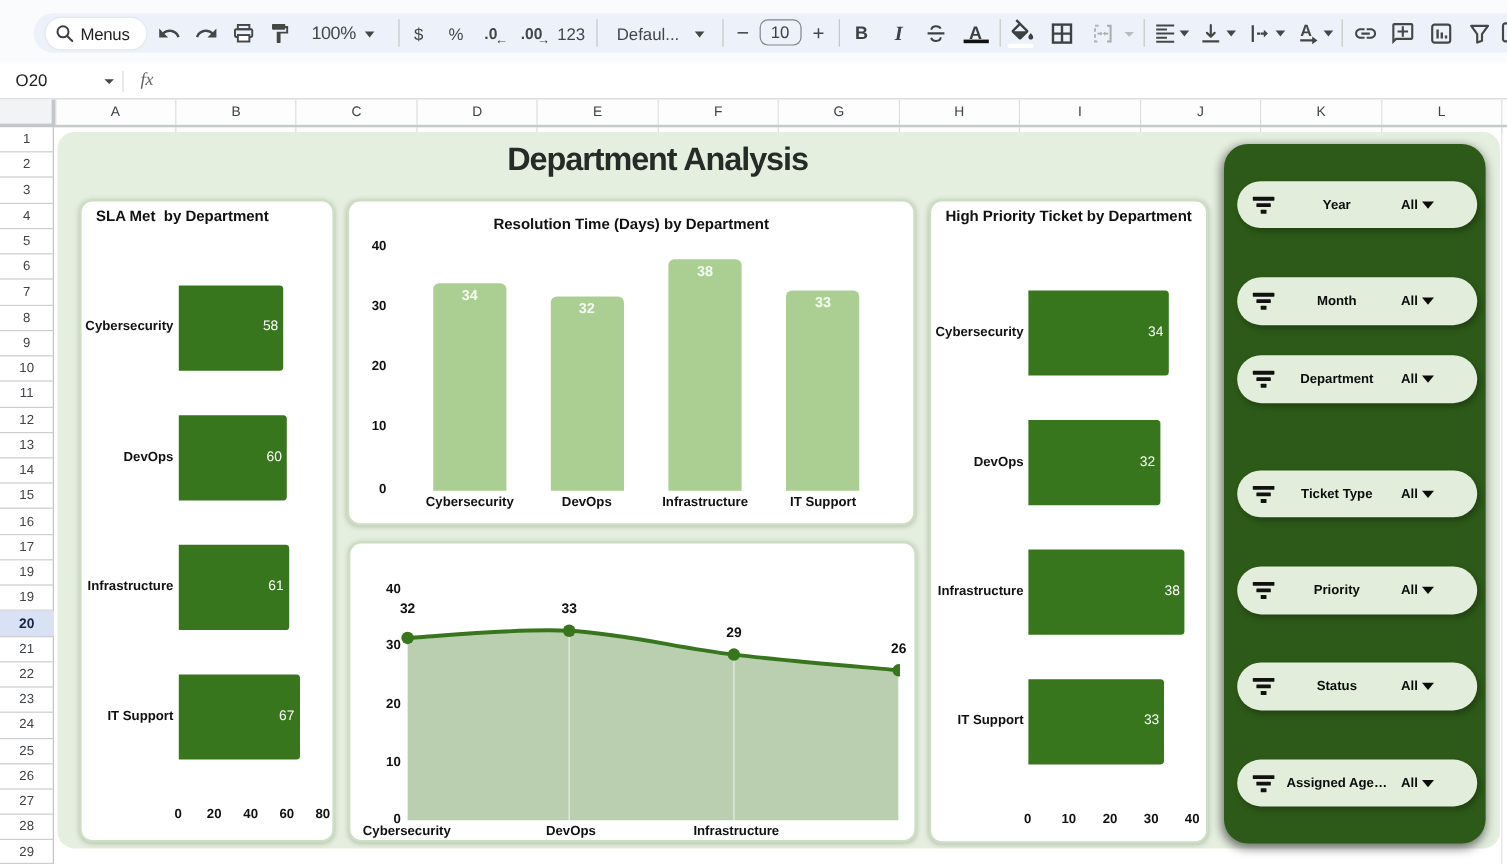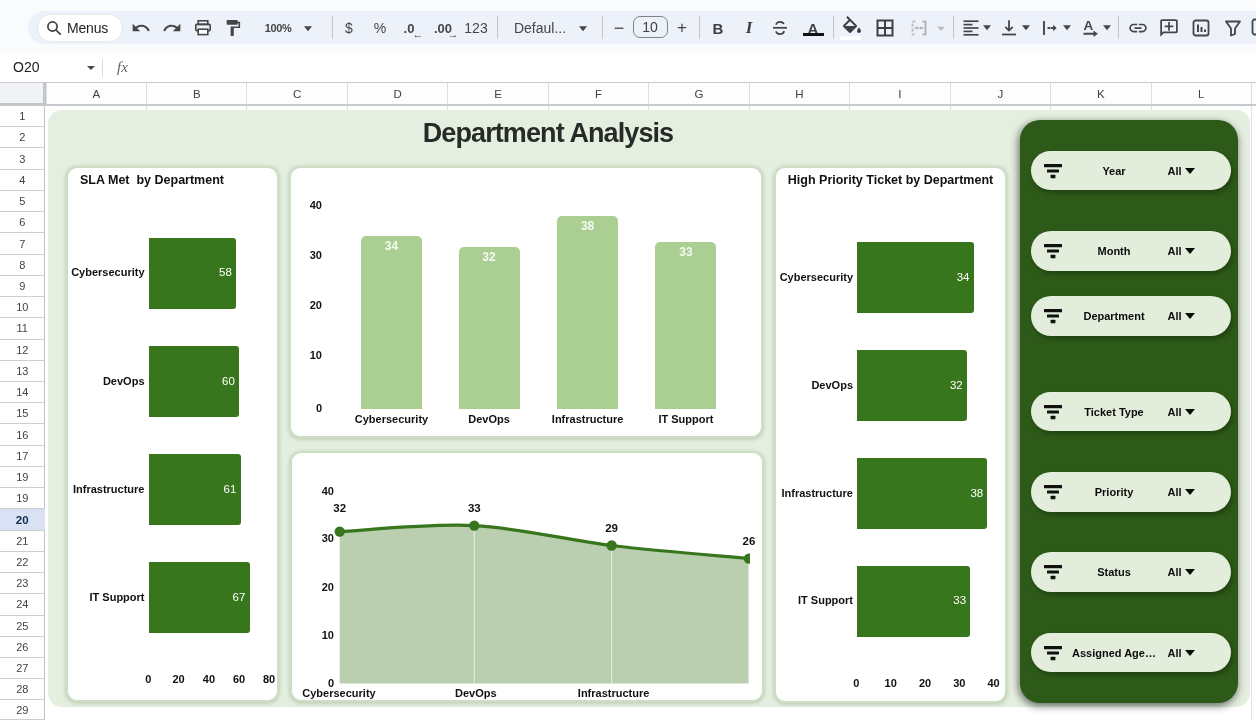--- a/index.html
+++ b/index.html
@@ -77,21 +77,21 @@
           <rect x="5.2" y="2.8" width="9.6" height="3.6" fill="none" stroke="#444746" stroke-width="1.6"></rect>
           <rect x="2.8" y="6.4" width="14.4" height="6.4" rx="1" fill="none" stroke="#444746" stroke-width="1.6"></rect>
           <rect x="5.2" y="11.2" width="9.6" height="5.4" fill="#fff" stroke="#444746" stroke-width="1.6"></rect>
         </svg>
       </div>
 <div class="ti" style="left:233px;top:27.5px">
         <svg width="19" height="19" viewBox="0 0 24 24">
           <path d="M18 4V3c0-.55-.45-1-1-1H5c-.55 0-1 .45-1 1v4c0 .55.45 1 1 1h12c.55 0 1-.45 1-1V6h1v4H9v11c0 .55.45 1 1 1h2c.55 0 1-.45 1-1v-9h8V4h-3z" fill="#444746"></path>
         </svg>
       </div>
-<div class="tt" style="left:278px;font-size:11px;font-weight:700;color:#444746;letter-spacing:-0.4px">100%</div>
+<div class="tt" style="left:278px;font-size:15px;font-weight:400;color:#444746;letter-spacing:-0.4px">100%</div>
 <div class="arr" style="left:308px;top:27.5px;border-left:4.5px solid transparent;border-right:4.5px solid transparent;border-top:5.0px solid #444746"></div>
 <div class="sep" style="left:331.5px"></div>
 <div class="tt" style="left:349px;font-size:14px;font-weight:500;color:#444746;">$</div>
 <div class="tt" style="left:380px;font-size:14px;font-weight:500;color:#444746;">%</div>
 <div class="tt" style="left:409px;font-size:13px;font-weight:600;color:#444746;letter-spacing:0px">.0</div>
 <div class="smarr" style="left:418px;top:33.5px">←</div>
 <div class="tt" style="left:443px;font-size:13px;font-weight:600;color:#444746;">.00</div>
 <div class="smarr" style="left:453px;top:33.5px">→</div>
 <div class="tt" style="left:476px;font-size:14px;font-weight:500;color:#444746;">123</div>
 <div class="sep" style="left:497px"></div>
@@ -286,20 +286,21 @@
 <div class="bval" style="left:219.0px;top:482.7px">61</div>
 <div class="dbar" style="left:148.5px;top:562.2px;width:101.0px;height:71px"></div>
 <div class="blab" style="left:70px;width:74.5px;top:590.7px">IT Support</div>
 <div class="bval" style="left:228.0px;top:590.7px">67</div>
 <div class="tick" style="left:136.4px;top:673px;width:24px">0</div>
 <div class="tick" style="left:166.5px;top:673px;width:24px">20</div>
 <div class="tick" style="left:196.9px;top:673px;width:24px">40</div>
 <div class="tick" style="left:227.0px;top:673px;width:24px">60</div>
 <div class="tick" style="left:257.0px;top:673px;width:24px">80</div>
 <div class="card" style="left:289px;top:165.5px;width:474px;height:272px"></div>
+<div class="ctitle" style="left:289px;width:474px;top:179.5px">Resolution Time (Days) by Department</div>
 <div class="ytick" style="left:300px;top:199.0px;width:22px">40</div>
 <div class="ytick" style="left:300px;top:248.5px;width:22px">30</div>
 <div class="ytick" style="left:300px;top:299.0px;width:22px">20</div>
 <div class="ytick" style="left:300px;top:348.5px;width:22px">10</div>
 <div class="ytick" style="left:300px;top:401.6px;width:22px">0</div>
 <div class="lbar" style="left:361.0px;top:236.4px;width:61px;height:172.2px"></div>
 <div class="lval" style="left:376.5px;top:239.4px">34</div>
 <div class="blab xcat" style="left:341.5px;width:100px;top:412.6px">Cybersecurity</div>
 <div class="lbar" style="left:458.5px;top:246.5px;width:61px;height:162.1px"></div>
 <div class="lval" style="left:474.0px;top:249.5px">32</div>

